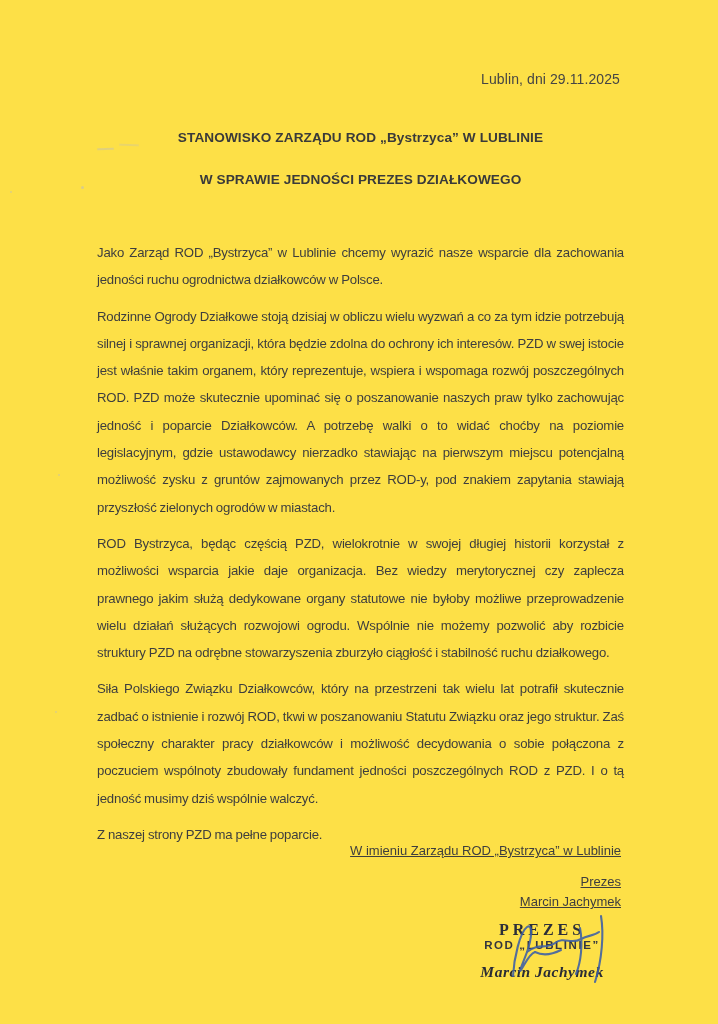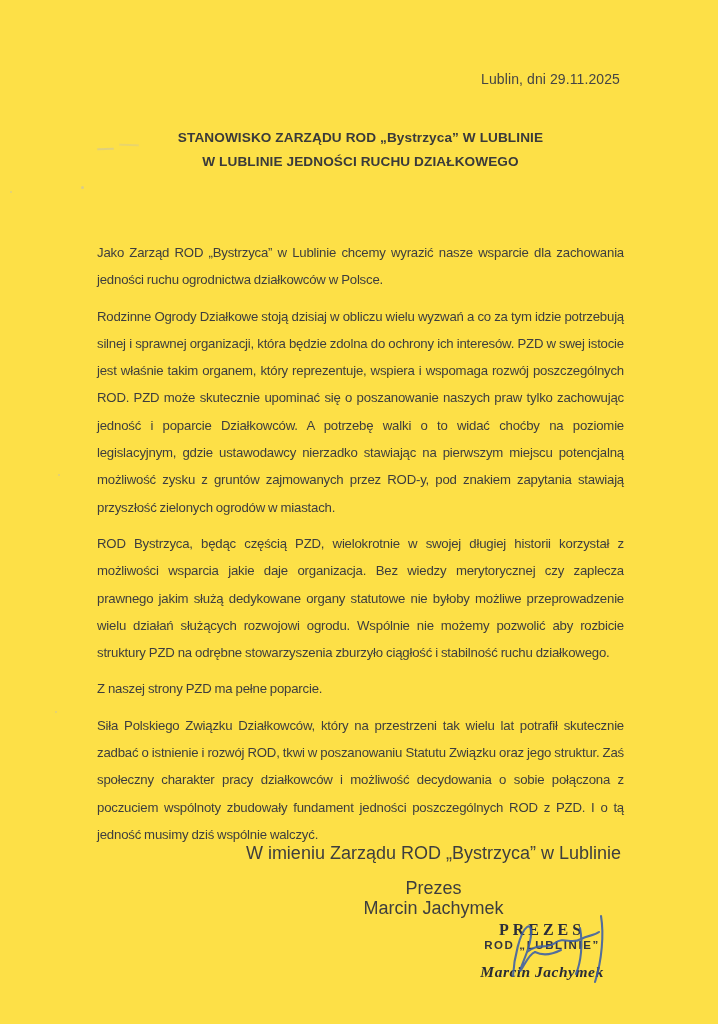--- a/index.html
+++ b/index.html
@@ -32,21 +32,21 @@
     position: absolute;
     top: 130px;
     left: 97px;
     width: 527px;
     text-align: center;
     font-weight: bold;
     font-size: 13.6px;
     color: #3a3a3a;
     letter-spacing: 0.1px;
   }
-  .titles .title-line-1 { margin-bottom: 9px; }
+  .titles .title-line-1 { margin-bottom: 27px; }
 
   
   .letter-body {
     position: absolute;
     top: 239px;
     left: 97px;
     width: 527px;
     text-align: justify;
     font-size: 13.2px;
     letter-spacing: -0.2px;
@@ -55,23 +55,24 @@
     color: #3e3e3e;
   }
   .letter-body p { margin: 0 0 9px 0; }
   .letter-body p:last-child { margin-bottom: 0; }
 
   
   .closing {
     position: absolute;
     top: 843px;
     right: 97px;
-    text-align: center;
-    font-size: 18px;
+    text-align: right;
+    font-size: 13px;
     color: #3e3e3e;
+    text-decoration: underline;
   }
   .closing .on-behalf { margin-bottom: 14px; }
   .closing .role { line-height: 20px; }
   .closing .name { line-height: 20px; }
 
   
   .stamp {
     position: absolute;
     left: 452px;
     top: 922px;
@@ -132,29 +133,29 @@
 </style>
 </head>
 <body>
 
 <div class="page">
 
   <div class="date-line">Lublin, dni 29.11.2025</div>
 
   <div class="titles">
     <div class="title-line-1">STANOWISKO ZARZĄDU ROD „Bystrzyca” W LUBLINIE</div>
-    <div class="title-line-2">W LUBLINIE JEDNOŚCI RUCHU DZIAŁKOWEGO</div>
+    <div class="title-line-2">W SPRAWIE JEDNOŚCI PREZES DZIAŁKOWEGO</div>
   </div>
 
   <div class="letter-body">
     <p>Jako Zarząd ROD „Bystrzyca” w Lublinie chcemy wyrazić nasze wsparcie dla zachowania jedności ruchu ogrodnictwa działkowców w Polsce.</p>
     <p>Rodzinne Ogrody Działkowe stoją dzisiaj w obliczu wielu wyzwań a co za tym idzie potrzebują silnej i sprawnej organizacji, która będzie zdolna do ochrony ich interesów. PZD w swej istocie jest właśnie takim organem, który reprezentuje, wspiera i wspomaga rozwój poszczególnych ROD. PZD może skutecznie upominać się o poszanowanie naszych praw tylko zachowując jedność i poparcie Działkowców. A potrzebę walki o to widać choćby na poziomie legislacyjnym, gdzie ustawodawcy nierzadko stawiając na pierwszym miejscu potencjalną możliwość zysku z gruntów zajmowanych przez ROD-y, pod znakiem zapytania stawiają przyszłość zielonych ogrodów w miastach.</p>
     <p>ROD Bystrzyca, będąc częścią PZD, wielokrotnie w swojej długiej historii korzystał z możliwości wsparcia jakie daje organizacja. Bez wiedzy merytorycznej czy zaplecza prawnego jakim służą dedykowane organy statutowe nie byłoby możliwe przeprowadzenie wielu działań służących rozwojowi ogrodu. Wspólnie nie możemy pozwolić aby rozbicie struktury PZD na odrębne stowarzyszenia zburzyło ciągłość i stabilność ruchu działkowego.</p>
+    <p>Siła Polskiego Związku Działkowców, który na przestrzeni tak wielu lat potrafił skutecznie zadbać o istnienie i rozwój ROD, tkwi w poszanowaniu Statutu Związku oraz jego struktur. Zaś społeczny charakter pracy działkowców i możliwość decydowania o sobie połączona z poczuciem wspólnoty zbudowały fundament jedności poszczególnych ROD z PZD. I o tą jedność musimy dziś wspólnie walczyć.</p>
     <p>Z naszej strony PZD ma pełne poparcie.</p>
-    <p>Siła Polskiego Związku Działkowców, który na przestrzeni tak wielu lat potrafił skutecznie zadbać o istnienie i rozwój ROD, tkwi w poszanowaniu Statutu Związku oraz jego struktur. Zaś społeczny charakter pracy działkowców i możliwość decydowania o sobie połączona z poczuciem wspólnoty zbudowały fundament jedności poszczególnych ROD z PZD. I o tą jedność musimy dziś wspólnie walczyć.</p>
   </div>
 
   <div class="closing">
     <div class="on-behalf">W imieniu Zarządu ROD „Bystrzyca” w Lublinie</div>
     <div class="role">Prezes</div>
     <div class="name">Marcin Jachymek</div>
   </div>
 
   <div class="stamp">
     <div class="stamp-role">PREZES</div>

